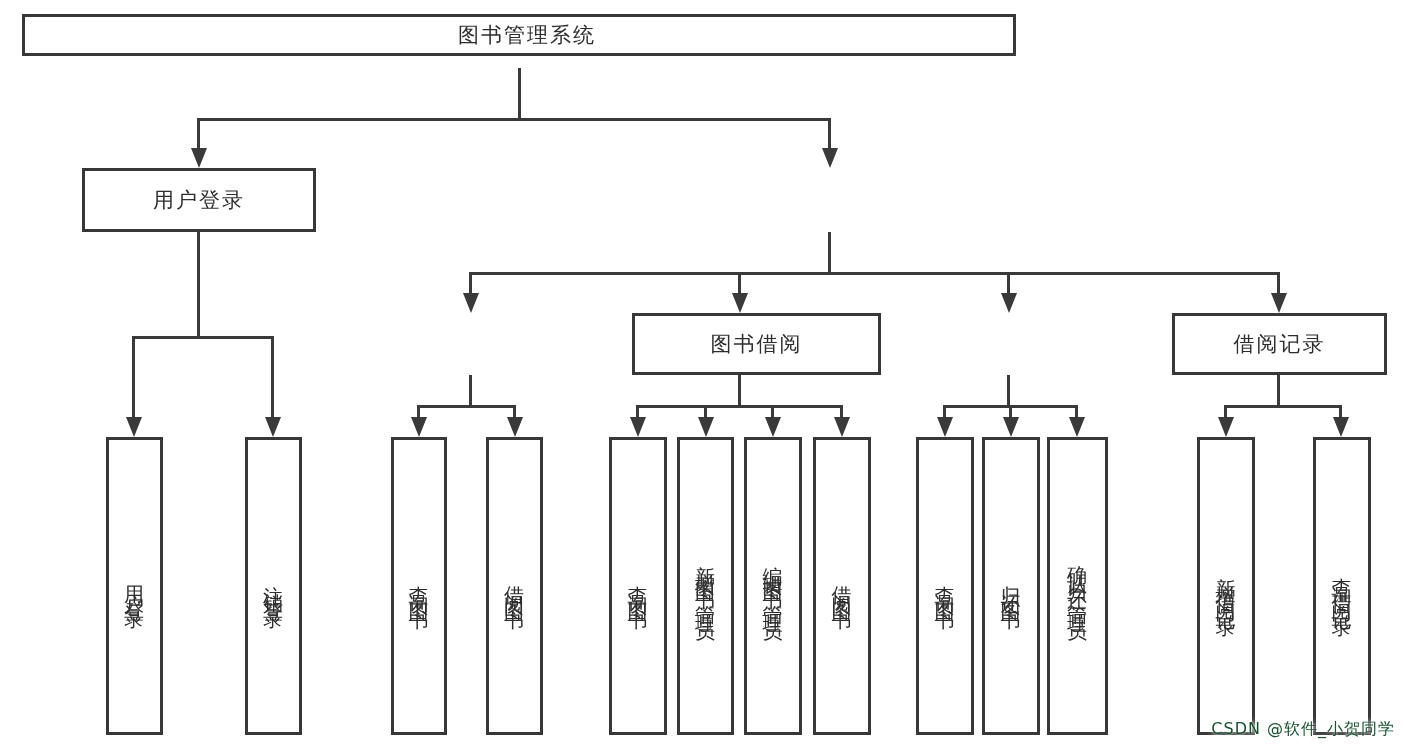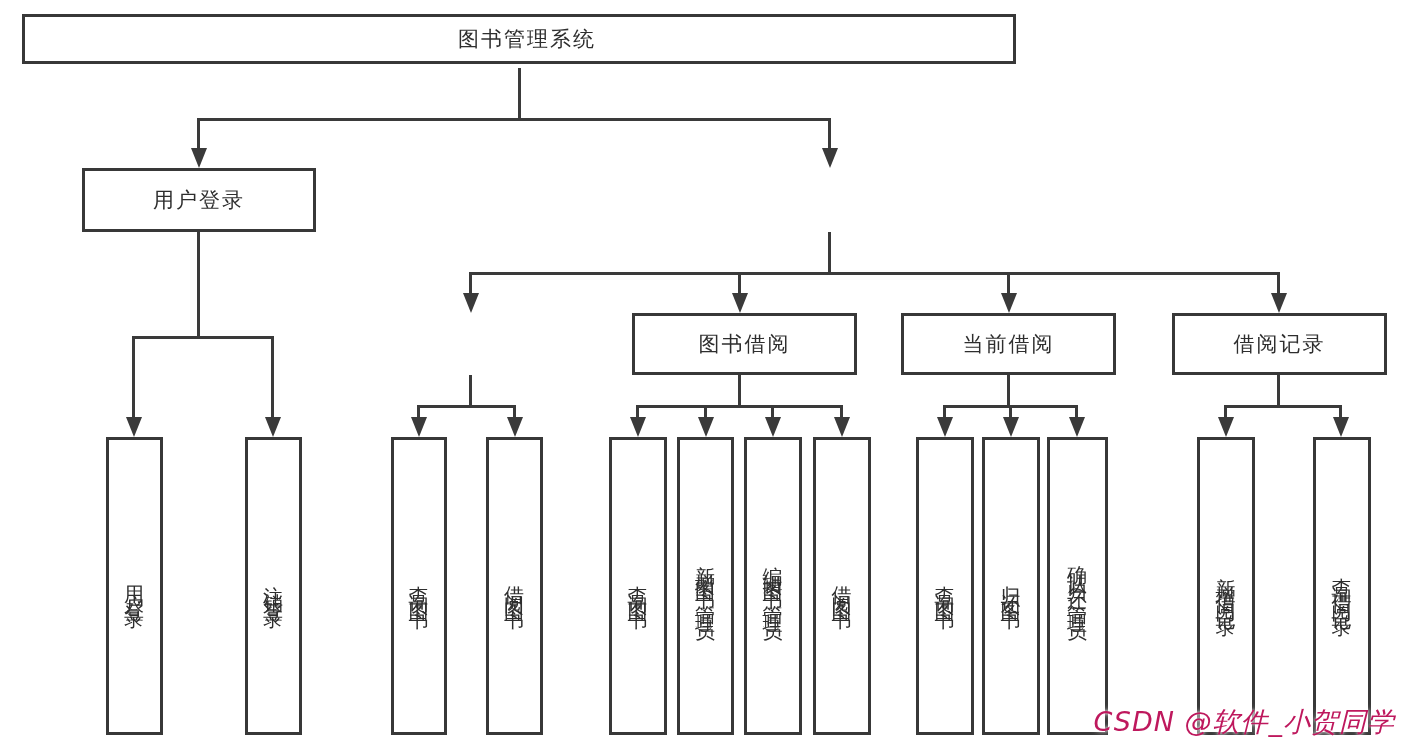--- a/index.html
+++ b/index.html
@@ -43,34 +43,33 @@
     position: absolute;
     width: 0; height: 0;
     border-left: 8px solid transparent;
     border-right: 8px solid transparent;
     border-top: 20px solid #3a3a3a;
   }
   .watermark {
     position: absolute;
     right: 10px;
     bottom: 7px;
-    font-size: 27px;
-    color: #be185d;
+    font-size: 16px;
+    color: #14532d;
     letter-spacing: 1px;
     text-shadow: 0 0 3px #ffffff, 0 0 6px #ffffff;
     z-index: 5;
-    font-style: italic;
   }
 </style>
 </head>
 <body>
 
 <div id="canvas">
 
-  <div class="box root-box" style="left:22px; top:14px; width:994px; height:50px;padding-left:16px;">
+  <div class="box root-box" style="left:22px; top:14px; width:994px; height:42px;padding-left:16px;">
     <span>图书管理系统</span>
   </div>
 
   <div class="vl" style="left:518px; top:68px; height:53px;"></div>
   <div class="hl" style="left:197px; top:118px; width:634px;"></div>
   <div class="vl" style="left:197px; top:118px; height:32px;"></div>
   <div class="ar" style="left:191px; top:148px;"></div>
   <div class="vl" style="left:828px; top:118px; height:32px;"></div>
   <div class="ar" style="left:822px; top:148px;"></div>
 
@@ -89,25 +88,22 @@
   <div class="hl" style="left:469px; top:272px; width:810px;"></div>
   <div class="vl" style="left:469px; top:272px; height:25px;"></div>
   <div class="ar" style="left:463px; top:293px;"></div>
   <div class="vl" style="left:738px; top:272px; height:25px;"></div>
   <div class="ar" style="left:732px; top:293px;"></div>
   <div class="vl" style="left:1007px; top:272px; height:25px;"></div>
   <div class="ar" style="left:1001px; top:293px;"></div>
   <div class="vl" style="left:1277px; top:272px; height:25px;"></div>
   <div class="ar" style="left:1271px; top:293px;"></div>
 
-  <div class="box hbox" style="left:632px; top:313px; width:225px; height:62px;">
+  <div class="box hbox" style="left:632px; top:313px; width:249px; height:62px;">
     <span>图书借阅</span>
-  </div>
-  <div class="box hbox" style="left:901px; top:313px; width:215px; height:62px;">
-    <span>当前借阅</span>
   </div>
   <div class="box hbox" style="left:1172px; top:313px; width:215px; height:62px;">
     <span>借阅记录</span>
   </div>
 
   <div class="vl" style="left:469px; top:375px; height:33px;"></div>
   <div class="hl" style="left:417px; top:405px; width:99px;"></div>
   <div class="vl" style="left:417px; top:405px; height:14px;"></div>
   <div class="ar" style="left:411px; top:417px;"></div>
   <div class="vl" style="left:513px; top:405px; height:14px;"></div>

